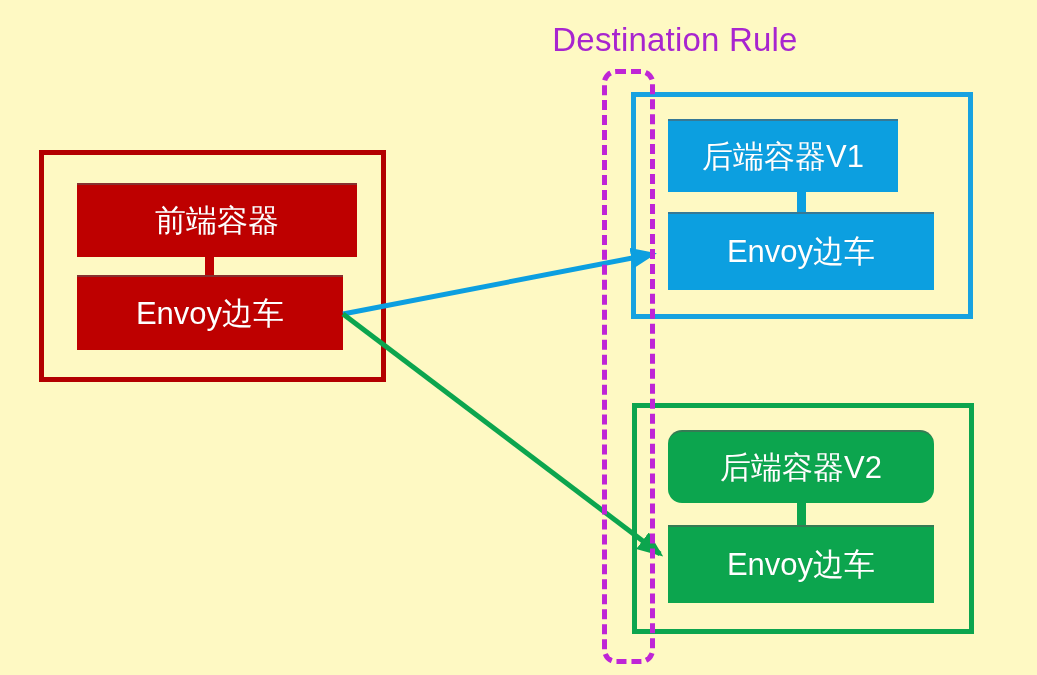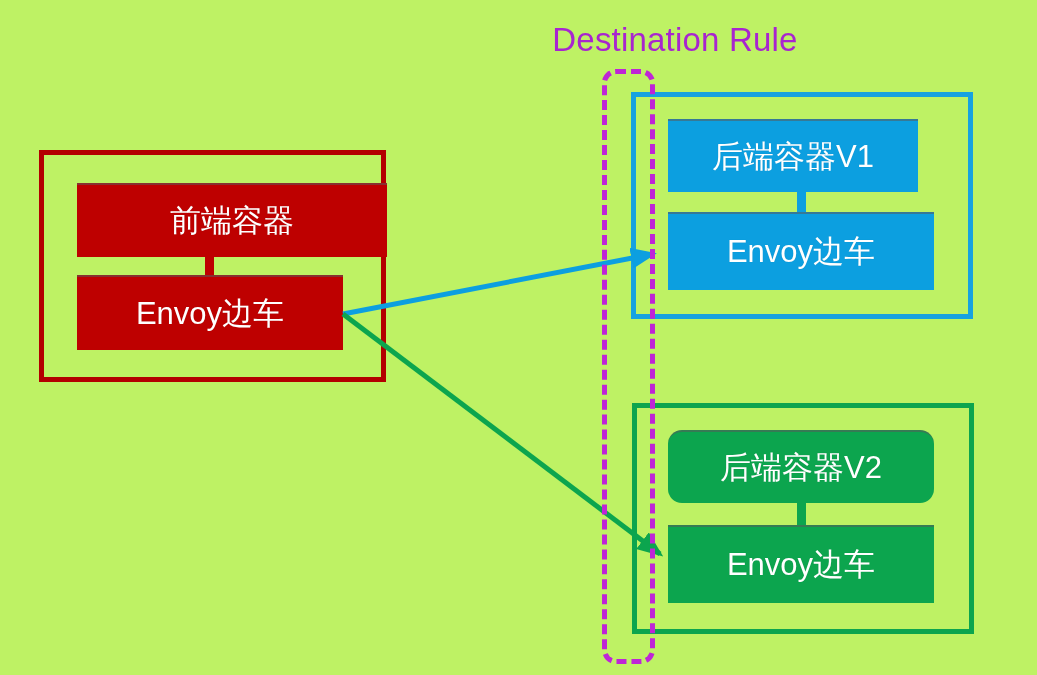--- a/index.html
+++ b/index.html
@@ -7,21 +7,21 @@
     padding: 0;
     background: #ffffff;
   }
   body {
     font-family: "Liberation Sans", "DejaVu Sans", sans-serif;
   }
   #canvas {
     position: relative;
     width: 1037px;
     height: 675px;
-    background: #bef264;
+    background: #fef9c3;
     overflow: hidden;
   }
 
   
   .diagram-title {
     position: absolute;
     left: 505px;
     top: 20px;
     width: 340px;
     text-align: center;
@@ -66,26 +66,26 @@
     line-height: 34px;
     white-space: nowrap;
     border-top: 2px solid rgba(90,90,90,0.55);
     text-shadow: 0 0 1px rgba(0,0,0,0.15);
   }
   .pod-box.red   { background: #BE0000; }
   .pod-box.blue  { background: #0C9FE0; }
   .pod-box.green { background: #0CA54E; }
 
   
-  .red-app    { left: 77px; top: 183px; width: 310px; height: 74px; }
+  .red-app    { left: 77px; top: 183px; width: 280px; height: 74px; }
   .red-envoy  { left: 77px; top: 275px; width: 266px; height: 75px; }
   .red-link   { position:absolute; left: 205px; top: 255px; width: 9px; height: 22px; background: #BE0000; }
 
   
-  .blue-app   { left: 668px; top: 119px; width: 250px; height: 73px; }
+  .blue-app   { left: 668px; top: 119px; width: 230px; height: 73px; }
   .blue-envoy { left: 668px; top: 212px; width: 266px; height: 78px; }
   .blue-link  { position:absolute; left: 797px; top: 190px; width: 9px; height: 23px; background: #0C9FE0; }
 
   
   .green-app   { left: 668px; top: 430px; width: 266px; height: 73px; border-radius: 14px; }
   .green-envoy { left: 668px; top: 525px; width: 266px; height: 78px; }
   .green-link  { position:absolute; left: 797px; top: 502px; width: 9px; height: 24px; background: #0CA54E; }
 
   
   .dest-rule-box {

